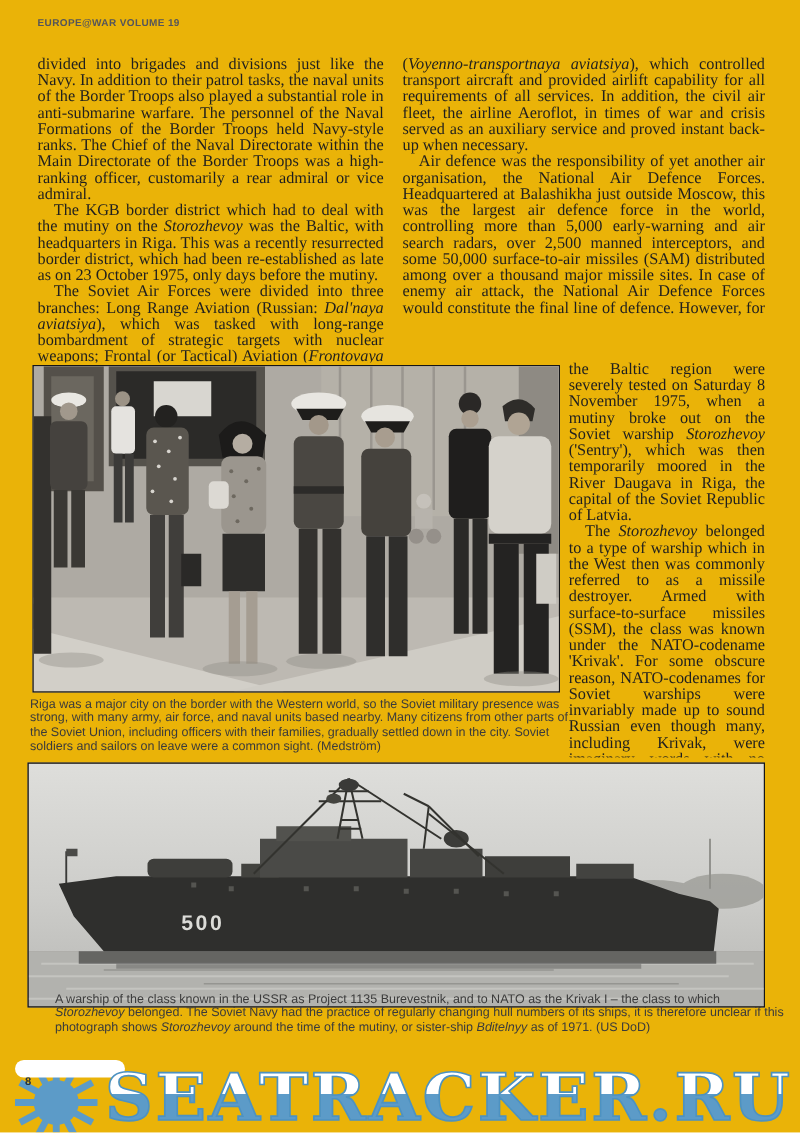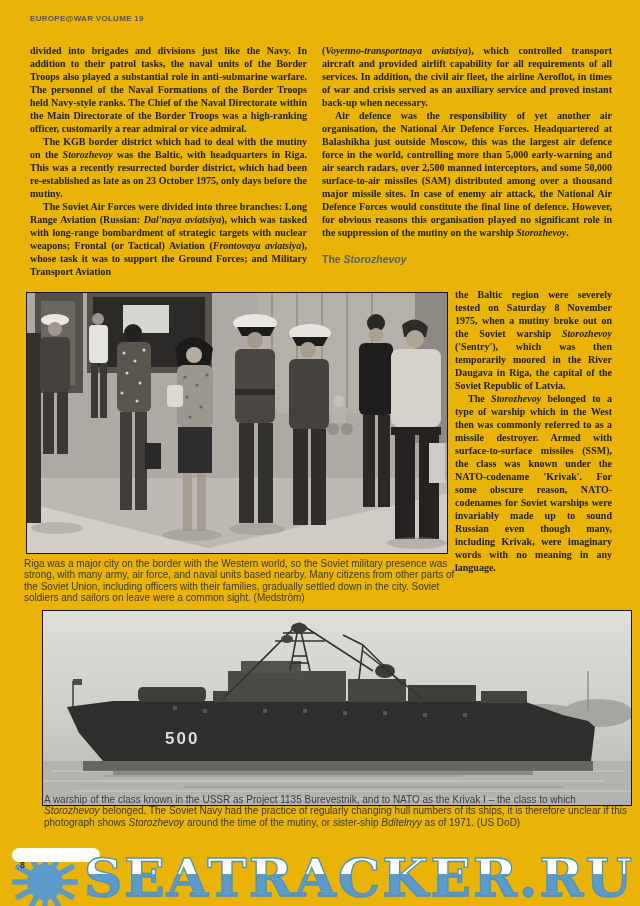--- a/index.html
+++ b/index.html
@@ -1,35 +1,35 @@
 <!DOCTYPE html>
 <html><head>
 <meta charset="utf-8">
 <style>
   html,body{margin:0;padding:0;background:#fff;}
   .page{position:relative;width:640px;height:906px;background:#eab308;overflow:hidden;
         font-family:"Liberation Serif",serif;color:#212121;}
   .hdr{position:absolute;left:30px;top:14px;font-family:"Liberation Sans",sans-serif;
        font-size:8px;font-weight:bold;letter-spacing:.3px;color:#55555a;}
-  .body-text{position:absolute;font-size:10px;line-height:13px;text-align:justify;
-             overflow:hidden;color:#1f1f1f;font-weight:bold;}
+  .body-text{position:absolute;font-size:13px;line-height:13px;text-align:justify;
+             overflow:hidden;color:#1f1f1f;}
   .body-text p{margin:0;}
   .body-text p.ind{text-indent:13px;}
   #left-col{left:30px;top:44px;width:277px;height:246px;}
   #right-col-top{left:322px;top:44px;width:290px;height:209px;}
   #narrow-col{left:455px;top:288px;width:157px;height:318px;}
   .section-heading{position:absolute;left:322px;top:253px;width:290px;
        font-family:"Liberation Sans",sans-serif;font-weight:bold;font-size:10.5px;
        color:#53645f;}
   .lead-line{position:absolute;left:322px;top:269px;width:290px;font-size:9.1px;
        line-height:13px;text-align:justify;text-align-last:justify;color:#1f1f1f;
        font-family:"Liberation Serif",serif;}
   .photo{position:absolute;border:1px solid #161616;background:#9a9691;}
   #photo1{left:26px;top:292px;width:420px;height:260px;}
-  #photo2{left:22px;top:610px;width:588px;height:194px;margin-left:20px;}
+  #photo2{left:22px;top:610px;width:588px;height:194px;}
   .caption{position:absolute;font-family:"Liberation Sans",sans-serif;font-size:10px;
        line-height:11.4px;color:#3b3b3b;text-align:left;}
   #caption1{left:24px;top:558px;width:432px;}
   #caption2{left:22px;top:794px;width:588px;margin-left:22px;}
   #watermark{position:absolute;left:0;top:840px;width:640px;height:66px;z-index:5;}
   .pagenum{position:absolute;left:20px;top:860px;z-index:6;
        font-family:"Liberation Sans",sans-serif;font-size:9px;font-weight:bold;color:#26323c;}
   svg{display:block;}
 </style>
 </head>
@@ -43,21 +43,20 @@
       <p class="para"><span>divided into brigades and divisions just like the Navy. In addition to their patrol tasks, the naval units of the Border Troops also played a substantial role in anti-submarine warfare. The personnel of the Naval Formations of the Border Troops held Navy-style ranks. The Chief of the Naval Directorate within the Main Directorate of the Border Troops was a high-ranking officer, customarily a rear admiral or vice admiral.</span></p>
       <p class="para ind"><span>The KGB border district which had to deal with the mutiny on the </span><i>Storozhevoy</i><span> was the Baltic, with headquarters in Riga. This was a recently resurrected border district, which had been re-established as late as on 23 October 1975, only days before the mutiny.</span></p>
       <p class="para ind"><span>The Soviet Air Forces were divided into three branches: Long Range Aviation (Russian: </span><i>Dal'naya aviatsiya</i><span>), which was tasked with long-range bombardment of strategic targets with nuclear weapons; Frontal (or Tactical) Aviation (</span><i>Frontovaya aviatsiya</i><span>), whose task it was to support the Ground Forces; and Military Transport Aviation</span></p>
     </div>
 
   <div class="body-text" id="right-col-top">
       <p class="para"><span>(</span><i>Voyenno-transportnaya aviatsiya</i><span>), which controlled transport aircraft and provided airlift capability for all requirements of all services. In addition, the civil air fleet, the airline Aeroflot, in times of war and crisis served as an auxiliary service and proved instant back-up when necessary.</span></p>
       <p class="para ind"><span>Air defence was the responsibility of yet another air organisation, the National Air Defence Forces. Headquartered at Balashikha just outside Moscow, this was the largest air defence force in the world, controlling more than 5,000 early-warning and air search radars, over 2,500 manned interceptors, and some 50,000 surface-to-air missiles (SAM) distributed among over a thousand major missile sites. In case of enemy air attack, the National Air Defence Forces would constitute the final line of defence. However, for obvious reasons this organisation played no significant role in the suppression of the mutiny on the warship </span><i>Storozhevoy</i><span>.</span></p>
     </div>
 
-  <div class="section-heading"><span>The </span><i>Storozhevoy</i></div>
 
 
   <div class="body-text" id="narrow-col">
       <p class="para"><span>the Baltic region were severely tested on Saturday 8 November 1975, when a mutiny broke out on the Soviet warship </span><i>Storozhevoy</i><span> ('Sentry'), which was then temporarily moored in the River Daugava in Riga, the capital of the Soviet Republic of Latvia.</span></p>
       <p class="para ind"><span>The </span><i>Storozhevoy</i><span> belonged to a type of warship which in the West then was commonly referred to as a missile destroyer. Armed with surface-to-surface missiles (SSM), the class was known under the NATO-codename 'Krivak'. For some obscure reason, NATO-codenames for Soviet warships were invariably made up to sound Russian even though many, including Krivak, were imaginary words with no meaning in any language.</span></p>
     </div>
 
   <div class="photo" id="photo1">
     <svg width="420" height="260" viewBox="0 0 420 260">
       <rect x="0" y="0" width="420" height="260" fill="#a8a49d"></rect>

